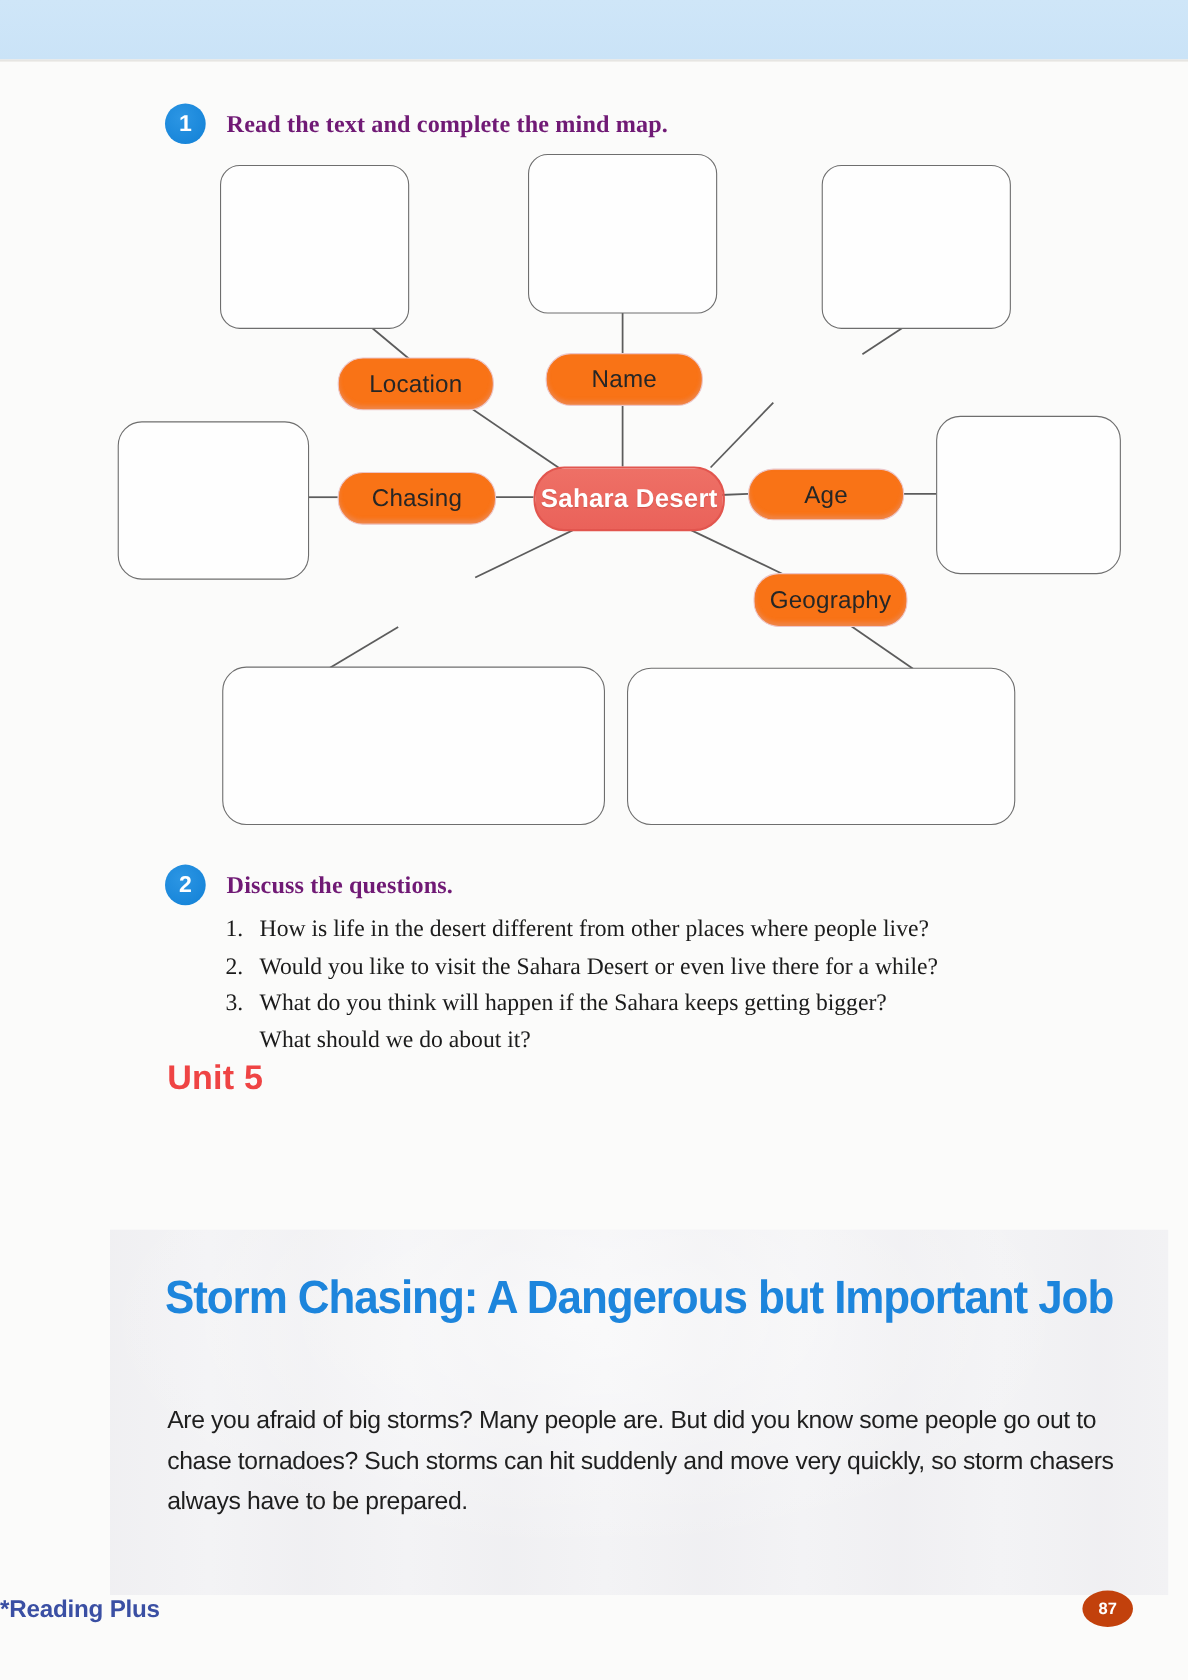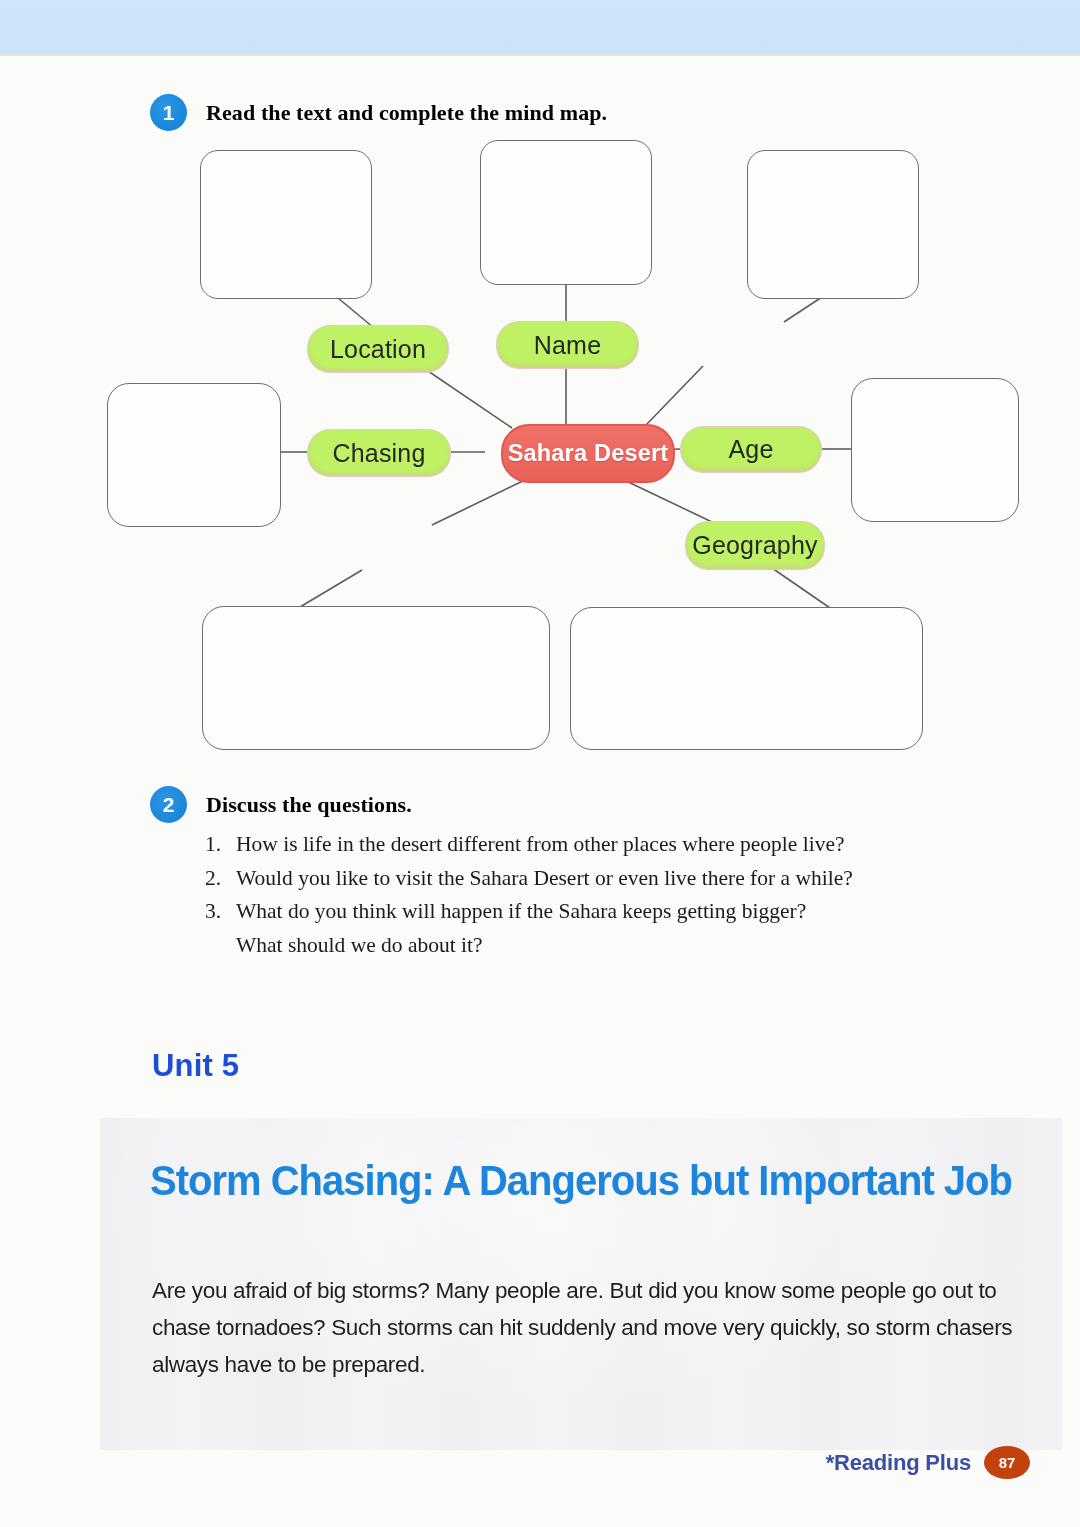--- a/index.html
+++ b/index.html
@@ -24,79 +24,78 @@
   .ex2-header { left: 150px; top: 786px; }
   .num-badge {
     width: 37px; height: 37px; border-radius: 50%;
     background: radial-gradient(circle at 40% 35%, #2c96e4, #1180d6);
     color: #fff; font-weight: bold; font-size: 21px;
     display: flex; align-items: center; justify-content: center;
     font-family: "Liberation Sans", sans-serif; flex: 0 0 auto;
   }
   .ex-instruction {
     font-family: "Liberation Serif", serif; font-weight: bold;
-    font-size: 22px; color: #000000; letter-spacing: 0.1px;
+    font-size: 22px; color: #701a75; letter-spacing: 0.1px;
   }
 
   
   .connector-svg { position: absolute; left: 0; top: 0; width: 1080px; height: 1527px; pointer-events: none; }
   .connector-svg line { stroke: #5c5c5c; stroke-width: 1.6; }
 
   .answer-box {
     position: absolute; background: #fefefe;
     border: 1.7px solid #6e6e6e; border-radius: 18px;
   }
   .box-topleft   { left: 200px; top: 150px; width: 170px; height: 147px; }
   .box-topmid    { left: 480px; top: 140px; width: 170px; height: 143px; }
   .box-topright  { left: 747px; top: 150px; width: 170px; height: 147px; }
   .box-midleft   { left: 107px; top: 383px; width: 172px; height: 142px; border-radius: 22px; }
   .box-midright  { left: 851px; top: 378px; width: 166px; height: 142px; border-radius: 22px; }
   .box-botleft   { left: 202px; top: 606px; width: 346px; height: 142px; border-radius: 22px; }
   .box-botright  { left: 570px; top: 607px; width: 351px; height: 141px; border-radius: 22px; }
 
   .pill {
     position: absolute; height: 46px; border-radius: 23px;
-    background: #bef264;
+    background: #f97316;
     border: 1px solid #ecc6c9;
     box-shadow: inset 0 -3px 4px rgba(220,170,172,0.35);
     display: flex; align-items: center; justify-content: center;
-    font-size: 25px; color: #262626; letter-spacing: 0.2px;
+    font-size: 22px; color: #262626; letter-spacing: 0.2px;
   }
   .pill-location  { left: 307px; top: 325px; width: 140px; }
   .pill-name      { left: 496px; top: 321px; width: 141px; }
   .pill-size      { left: 686px; top: 320px; width: 136px; }
   .pill-growth    { left: 307px; top: 429px; width: 142px; }
   .pill-age       { left: 680px; top: 426px; width: 140px; height: 45px; }
   .pill-life      { left: 308px; top: 524px; width: 142px; }
   .pill-geography { left: 685px; top: 521px; width: 138px; height: 47px; }
 
   .center-node {
     position: absolute; left: 485px; top: 424px; width: 170px; height: 55px;
     border-radius: 28px;
     background: linear-gradient(180deg, #ee7066 0%, #ea625a 100%);
     border: 2px solid #e2554e;
     display: flex; align-items: center; justify-content: center;
     color: #ffffff; font-weight: bold; font-size: 23.5px; letter-spacing: 0.2px;
     text-shadow: 0 1px 1px rgba(180,60,55,0.5);
-    margin-left: 16px;
   }
 
   
   .questions {
     position: absolute; left: 205px; top: 828px; width: 800px;
     font-family: "Liberation Serif", serif; font-size: 21.5px; color: #1b1b1b;
   }
   .q-row { display: flex; line-height: 33.5px; }
   .q-num { width: 31px; flex: 0 0 auto; }
   .q-text { flex: 1; }
 
   
   .unit-heading {
-    position: absolute; left: 152px; top: 1048px;
-    font-size: 31px; font-weight: bold; color: #1d4ed8; letter-spacing: 0.2px;
+    position: absolute; left: 152px; top: 962px;
+    font-size: 31px; font-weight: bold; color: #ef4444; letter-spacing: 0.2px;
   }
 
   
   .article-bg {
     position: absolute; left: 100px; top: 1118px; width: 962px; height: 332px;
     background:
       radial-gradient(ellipse at 45% 25%, rgba(255,255,255,0.55) 0%, rgba(255,255,255,0) 60%),
       repeating-linear-gradient(90deg, rgba(230,229,233,0.25) 0px, rgba(244,244,246,0) 90px, rgba(230,229,233,0.25) 180px),
       #f3f3f5;
   }
@@ -108,21 +107,21 @@
     transform: scaleY(1.06);
   }
   .article-intro {
     position: absolute; left: 152px; top: 1272px; width: 868px;
     font-size: 22.5px; letter-spacing: -0.35px; line-height: 37px; color: #1f1f1f;
   }
 
   
   .footer {
     position: absolute; left: 0; top: 1446px; width: 1030px;
-    display: flex; justify-content: flex-end; align-items: center; gap: 13px;
+    display: flex; justify-content: space-between; align-items: center; gap: 13px;
   }
   .footer-series { font-size: 22px; font-weight: bold; color: #3a4fa3; letter-spacing: -0.2px; }
   .page-badge {
     width: 46px; height: 33px; border-radius: 50%;
     background: #c2410c;
     color: #fff; font-size: 15px; font-weight: bold;
     display: flex; align-items: center; justify-content: center;
   }
 </style>
 </head>

